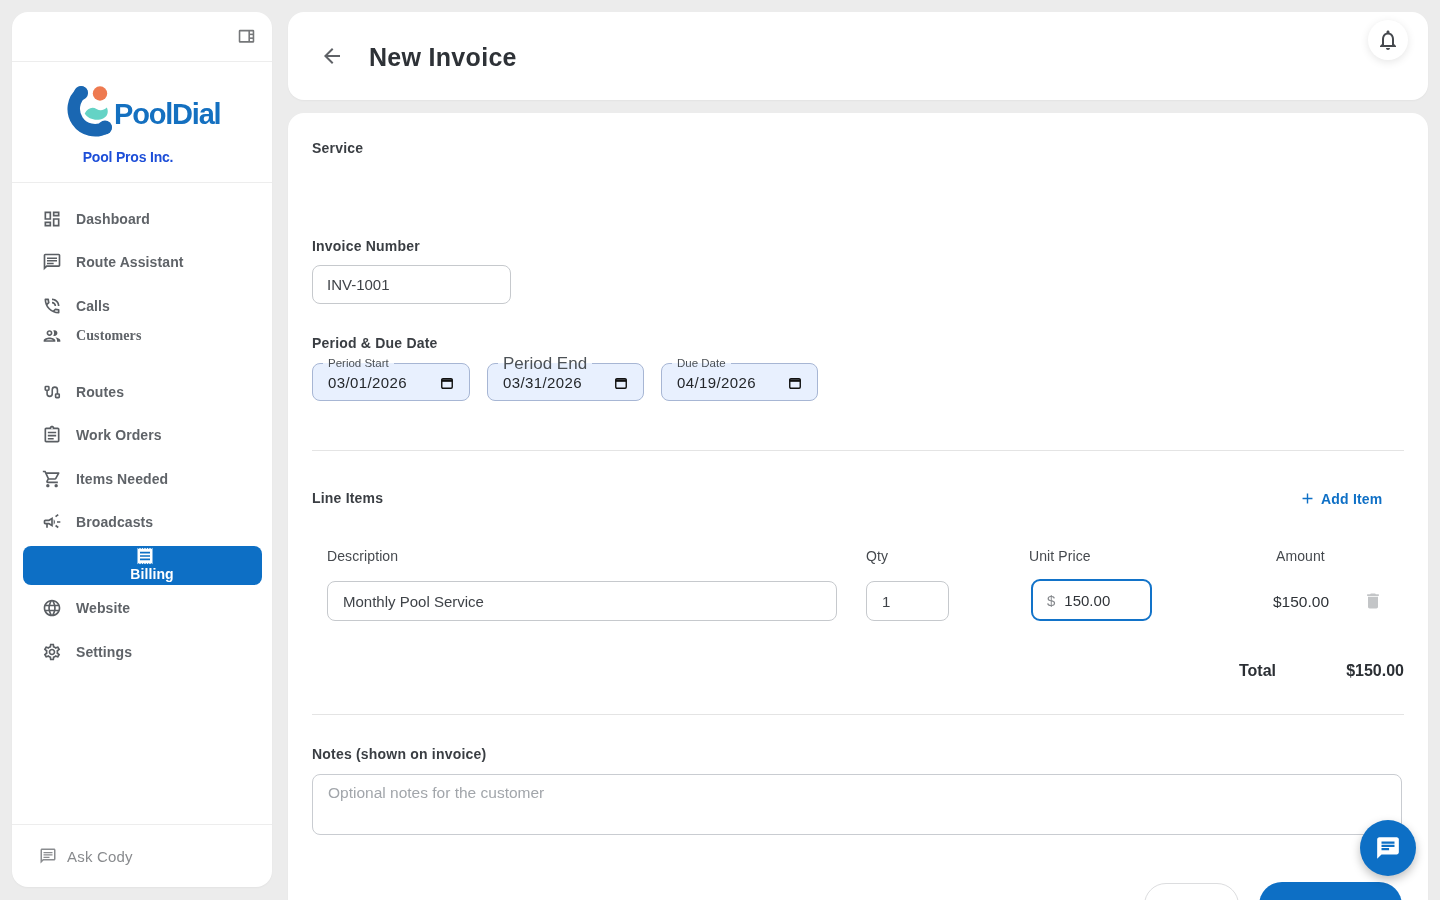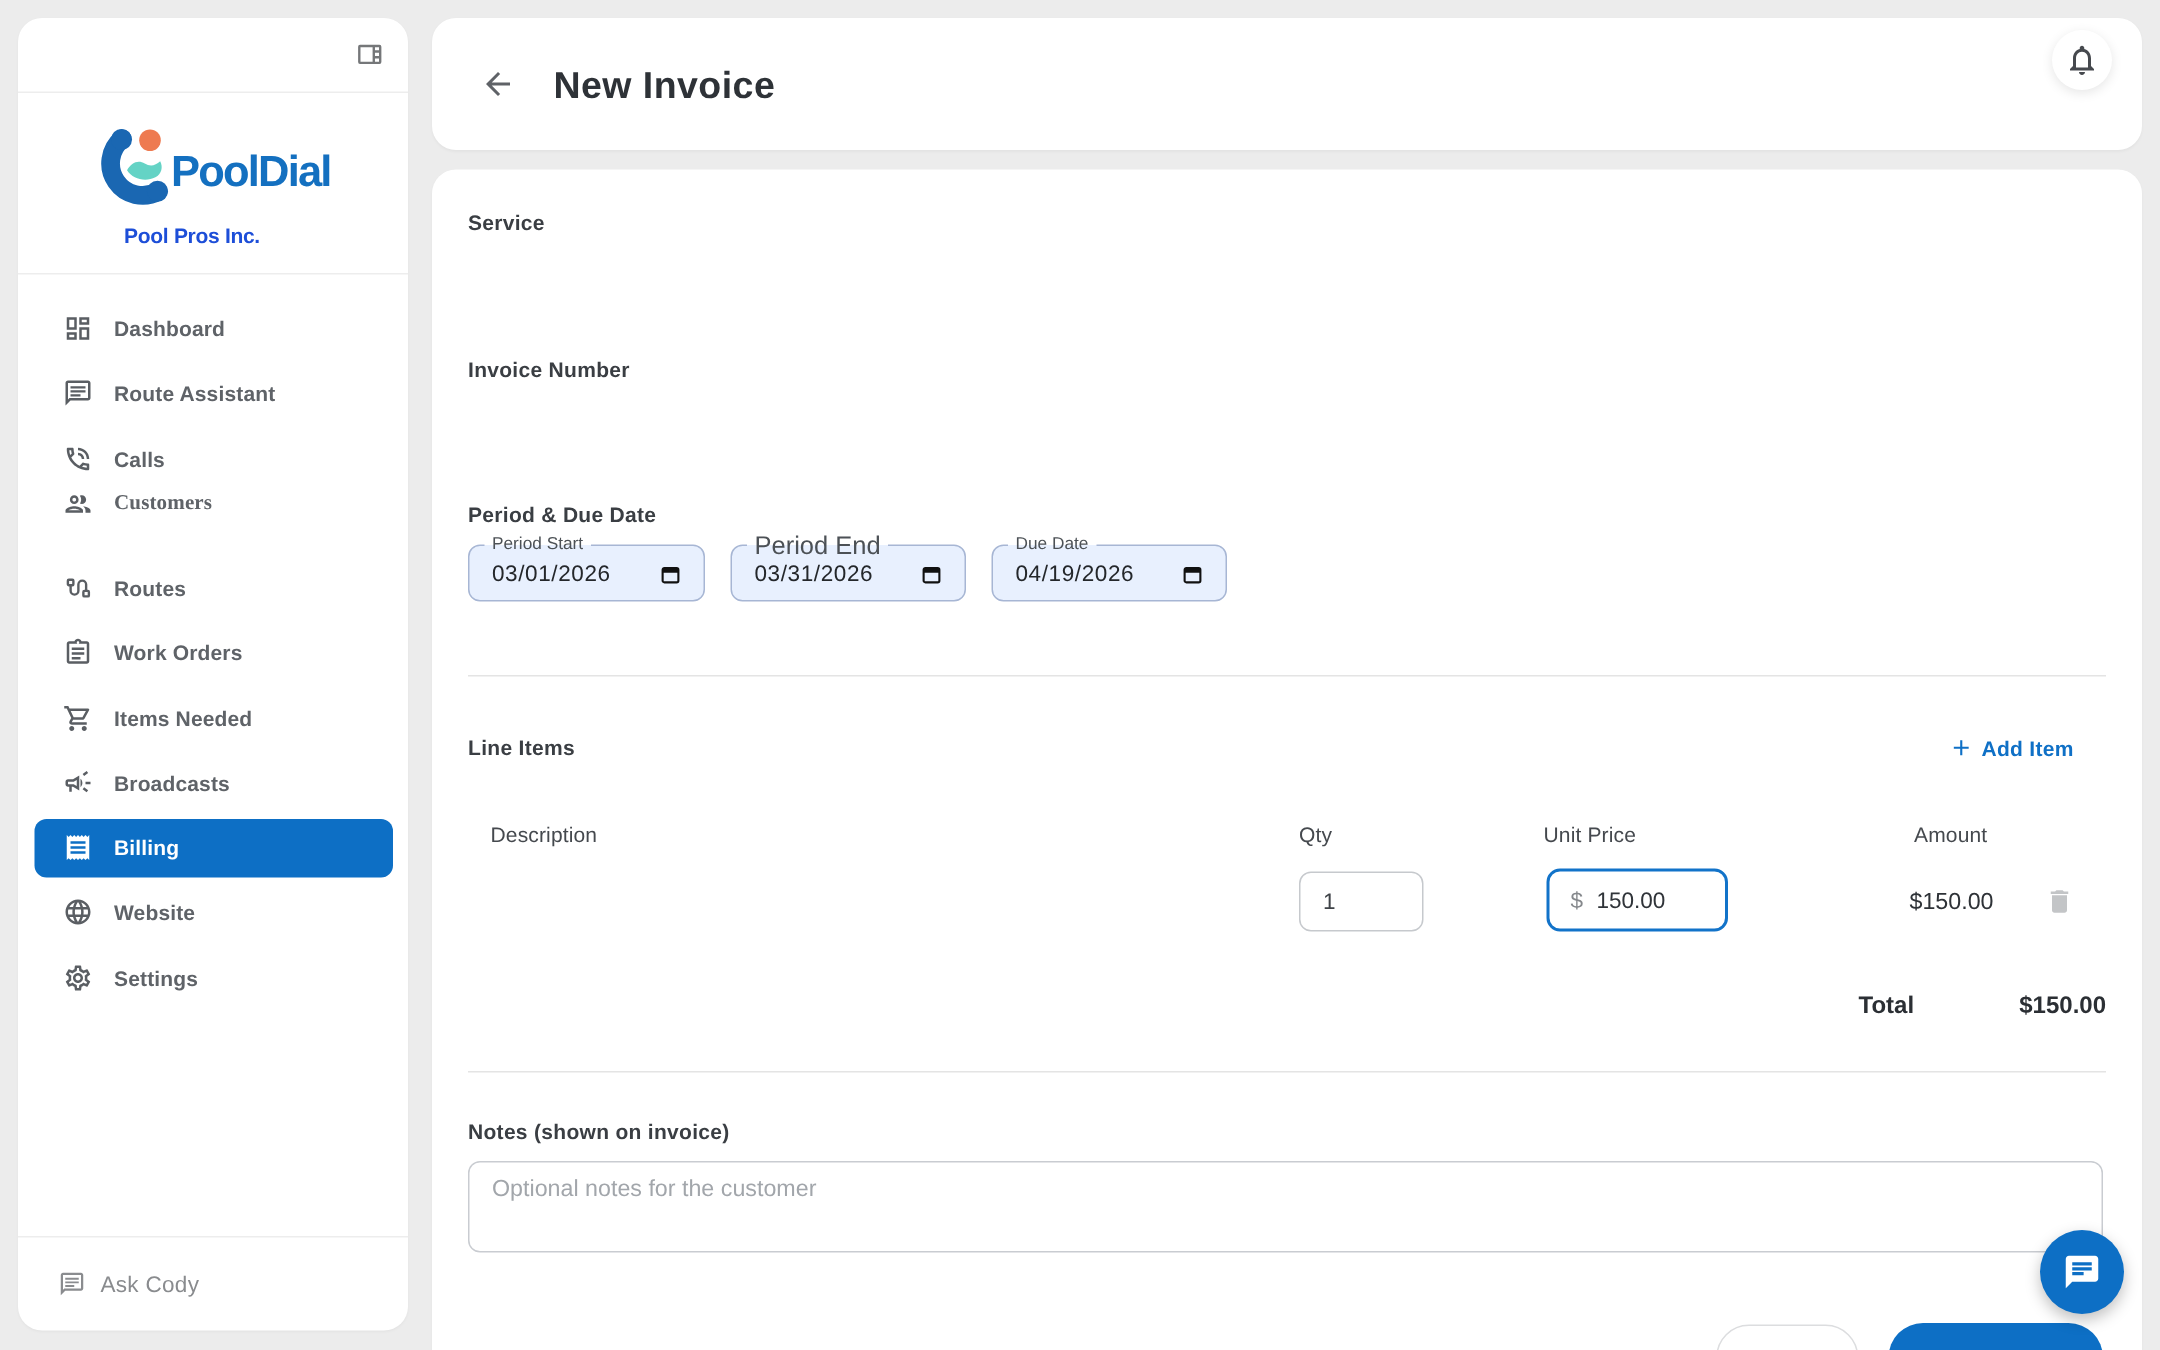--- a/index.html
+++ b/index.html
@@ -92,21 +92,21 @@
           <path d="M15.55 13c.75 0 1.41-.41 1.75-1.03l3.58-6.49c.37-.66-.11-1.48-.87-1.48H5.21l-.94-2H1v2h2l3.6 7.59-1.35 2.44C4.52 15.37 5.48 17 7 17h12v-2H7l1.1-2h7.45zM6.16 6h12.15l-2.76 5H8.53L6.16 6zM7 18c-1.1 0-1.99.9-1.99 2S5.9 22 7 22s2-.9 2-2-.9-2-2-2zm10 0c-1.1 0-1.99.9-1.99 2s.89 2 1.99 2 2-.9 2-2-.9-2-2-2z"></path>
         </svg>
         <span>Items Needed</span>
       </div>
       <div class="navitem" style="top:502.25px;">
         <svg width="20" height="20" viewBox="0 0 24 24" fill="#5a5e63">
           <path d="M18 11v2h4v-2h-4zm-1.09 4.36c-.4.53-.8 1.07-1.2 1.6.96.71 2.2 1.65 3.2 2.4.4-.53.8-1.07 1.2-1.6-.99-.74-2.24-1.68-3.2-2.4zM20.11 4c-.4-.53-.8-1.07-1.2-1.6-.99.74-2.24 1.68-3.2 2.4.4.53.8 1.07 1.2 1.6.96-.72 2.21-1.65 3.2-2.4zM4 9c-1.1 0-2 .9-2 2v2c0 1.1.9 2 2 2h1v4h2v-4h1l5 3V6L8 9H4zm7 .61v4.78L8.55 13H4v-2h4.55L11 9.61zM15.5 12c0-1.33-.58-2.53-1.5-3.35v6.69c.92-.81 1.5-2.02 1.5-3.34z"></path>
         </svg>
         <span>Broadcasts</span>
       </div>
-      <div class="navitem" style="top:545.5px;background:#0d6fc5;color:#fff;font-weight:bold;">
+      <div class="navitem" style="top:545.5px;background:#0d6fc5;color:#fff;font-weight:bold;flex-direction:column;">
         <svg width="20" height="20" viewBox="0 0 24 24" fill="#ffffff">
           <path d="M18 17H6v-2h12v2zm0-4H6v-2h12v2zm0-4H6V7h12v2zM3 22l1.5-1.5L6 22l1.5-1.5L9 22l1.5-1.5L12 22l1.5-1.5L15 22l1.5-1.5L18 22l1.5-1.5L21 22V2l-1.5 1.5L18 2l-1.5 1.5L15 2l-1.5 1.5L12 2l-1.5 1.5L9 2 7.5 3.5 6 2 4.5 3.5 3 2v20z"></path>
         </svg>
         <span>Billing</span>
       </div>
       <div class="navitem" style="top:588.75px;">
         <svg width="20" height="20" viewBox="0 0 24 24" fill="#5a5e63">
           <path d="M11.99 2C6.47 2 2 6.48 2 12s4.47 10 9.99 10C17.52 22 22 17.52 22 12S17.52 2 11.99 2zm6.93 6h-2.95c-.32-1.25-.78-2.45-1.38-3.56 1.84.63 3.37 1.91 4.33 3.56zM12 4.04c.83 1.2 1.48 2.53 1.91 3.96h-3.82c.43-1.43 1.08-2.76 1.91-3.96zM4.26 14C4.1 13.36 4 12.69 4 12s.1-1.36.26-2h3.38c-.08.66-.14 1.32-.14 2 0 .68.06 1.34.14 2H4.26zm.82 2h2.95c.32 1.25.78 2.45 1.38 3.56-1.84-.63-3.37-1.9-4.33-3.56zm2.95-8H5.08c.96-1.66 2.49-2.93 4.33-3.56C8.81 5.55 8.35 6.75 8.03 8zM12 19.96c-.83-1.2-1.48-2.53-1.91-3.96h3.82c-.43 1.43-1.08 2.76-1.91 3.96zM14.34 14H9.66c-.09-.66-.16-1.32-.16-2 0-.68.07-1.35.16-2h4.68c.09.65.16 1.32.16 2 0 .68-.07 1.34-.16 2zm.25 5.56c.6-1.11 1.06-2.31 1.38-3.56h2.95c-.96 1.65-2.49 2.93-4.33 3.56zM16.36 14c.08-.66.14-1.32.14-2 0-.68-.06-1.34-.14-2h3.38c.16.64.26 1.31.26 2s-.1 1.36-.26 2h-3.38z"></path>
         </svg>
         <span>Website</span>
@@ -136,20 +136,21 @@
   <div class="abs" style="left:1368px;top:20px;width:40px;height:40px;border-radius:50%;background:#fff;box-shadow:0 2px 8px rgba(0,0,0,0.10);"></div>
   <svg class="abs" style="left:1376px;top:28px;" width="24" height="24" viewBox="0 0 24 24" fill="#46494e">
     <path d="M12 22c1.1 0 2-.9 2-2h-4c0 1.1.89 2 2 2zm6-6v-5c0-3.07-1.64-5.64-4.5-6.32V4c0-.83-.67-1.5-1.5-1.5s-1.5.67-1.5 1.5v.68C7.63 5.36 6 7.92 6 11v5l-2 2v1h16v-1l-2-2zm-2 1H8v-6c0-2.48 1.51-4.5 4-4.5s4 2.02 4 4.5v6z"></path>
   </svg>
 
   <div class="card" style="left:288px;top:113px;width:1140px;height:830px;border-radius:16px;box-shadow:0 1px 2px rgba(0,0,0,0.04);"></div>
 
   <div class="lbl" style="left:312px;top:140px;">Service</div>
 
   <div class="lbl" style="left:312px;top:238px;">Invoice Number</div>
+  <div class="inp" style="left:312px;top:265px;width:199px;height:39px;padding-left:14px;">INV-1001</div>
 
   <div class="lbl" style="left:312px;top:335px;">Period &amp; Due Date</div>
   <div id="datefields">
       <div class="abs" style="left:312px;top:363px;width:158px;height:38px;background:#e8f0fe;border:1px solid #a7b6d4;border-radius:8px;">
         <div style="position:absolute;left:10px;top:-8px;font-size:11.5px;color:#4c5156;padding:0 5px;background:linear-gradient(to bottom,#ffffff 50%,#e8f0fe 50%);line-height:15px;">Period Start</div>
         <div style="position:absolute;left:15px;top:0;height:100%;display:flex;align-items:center;font-size:15px;color:#24272b;letter-spacing:0.4px;">03/01/2026</div>
         <svg style="position:absolute;right:15px;top:12px;" width="14" height="14" viewBox="0 0 24 24">
           <rect x="3" y="4.5" width="18" height="16.5" rx="2" fill="none" stroke="#111" stroke-width="2.4"></rect>
           <path d="M3 5.6 h18 v4.4 H3z" fill="#111"></path>
         </svg>
@@ -180,20 +181,21 @@
         <path d="M19 13h-6v6h-2v-6H5v-2h6V5h2v6h6v2z"></path>
       </svg>
     Add Item
   </div>
 
   <div class="hdrcol" style="left:327px;top:548px;">Description</div>
   <div class="hdrcol" style="left:866px;top:548px;">Qty</div>
   <div class="hdrcol" style="left:1029px;top:548px;">Unit Price</div>
   <div class="hdrcol" style="left:1276px;top:548px;">Amount</div>
 
+  <div class="inp" style="left:327px;top:581px;width:510px;height:40px;padding-left:15px;">Monthly Pool Service</div>
   <div class="inp" style="left:866px;top:581px;width:83px;height:40px;padding-left:15px;">1</div>
   <div class="inp" style="left:1031px;top:579px;width:121px;height:42px;border:2px solid #1273c9;border-radius:9px;padding-left:14px;">
     <span style="color:#85888c;margin-right:9px;">$</span>
       <span style="color:#303439;">150.00</span>
   </div>
   <div class="abs" style="left:1273px;top:593px;font-size:15.5px;color:#2e3237;">$150.00</div>
   <svg class="abs" style="left:1363px;top:591px;" width="20" height="20" viewBox="0 0 24 24" fill="#c3c5c7">
     <path d="M6 19c0 1.1.9 2 2 2h8c1.1 0 2-.9 2-2V7H6v12zM19 4h-3.5l-1-1h-5l-1 1H5v2h14V4z"></path>
   </svg>
 

